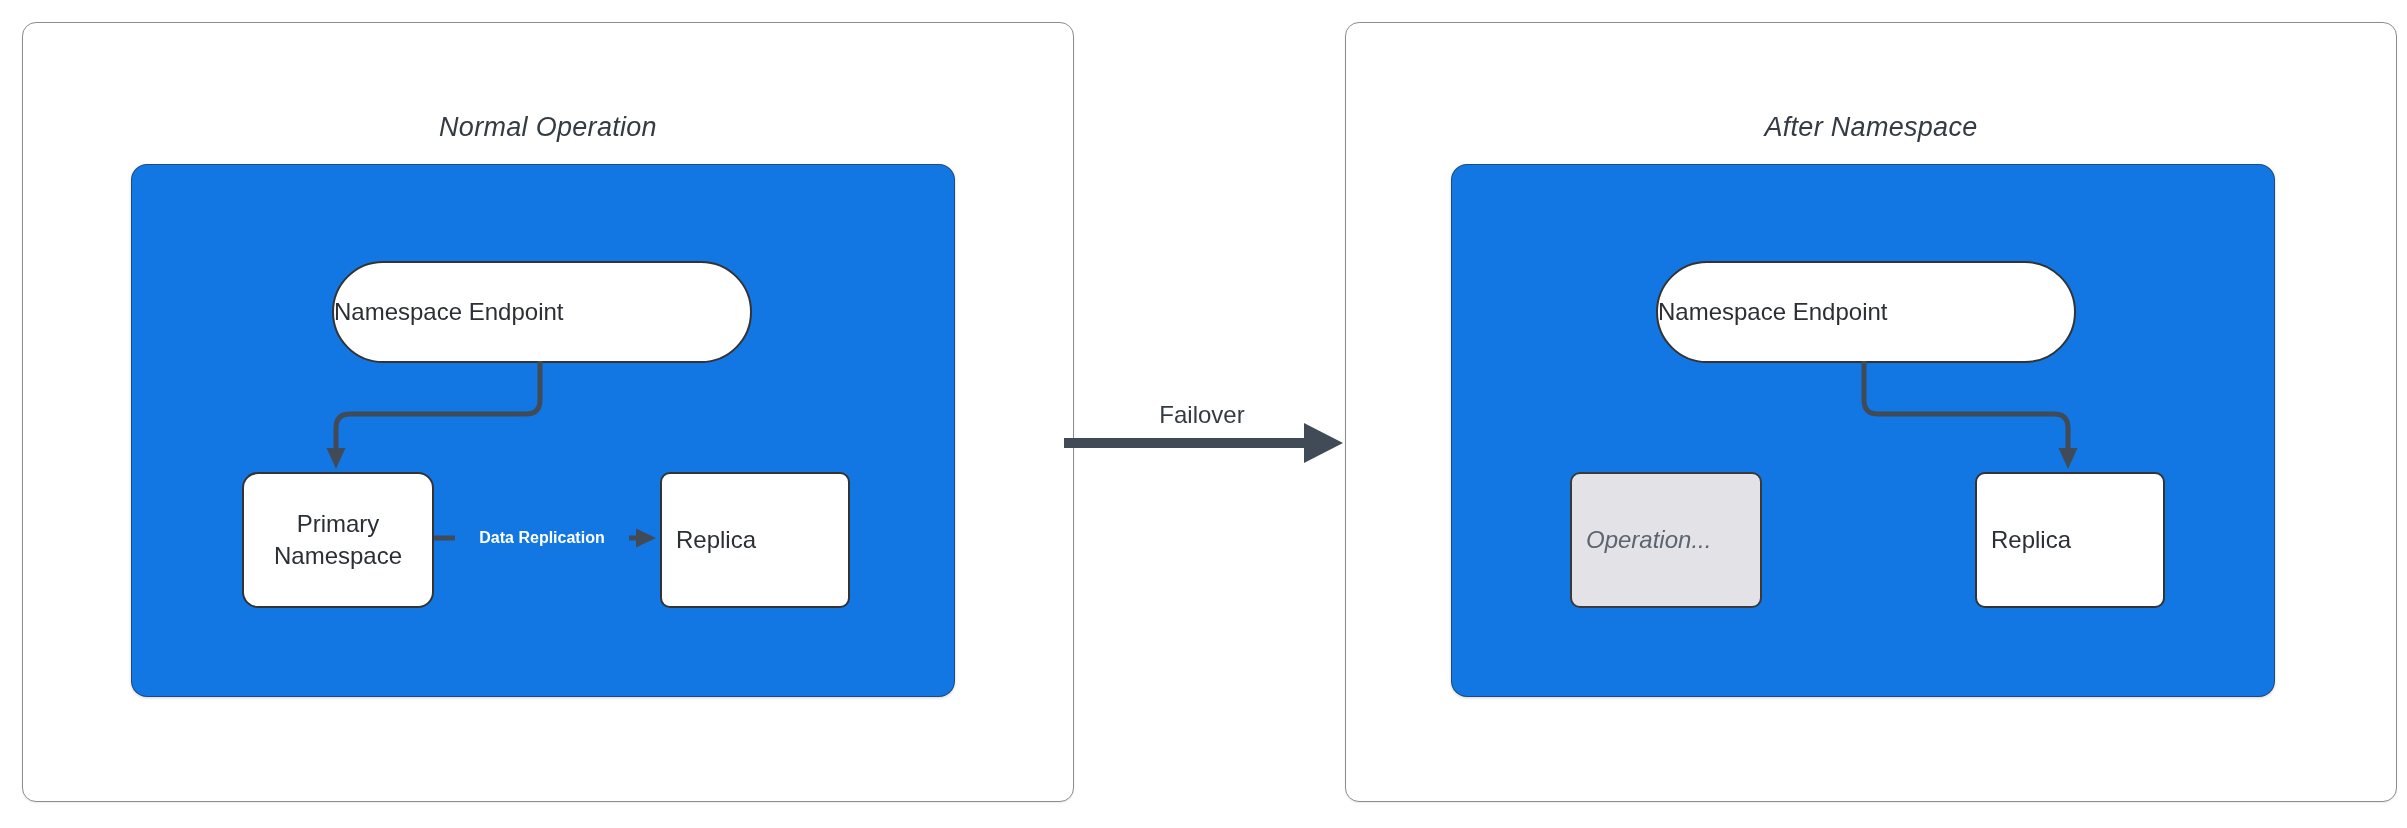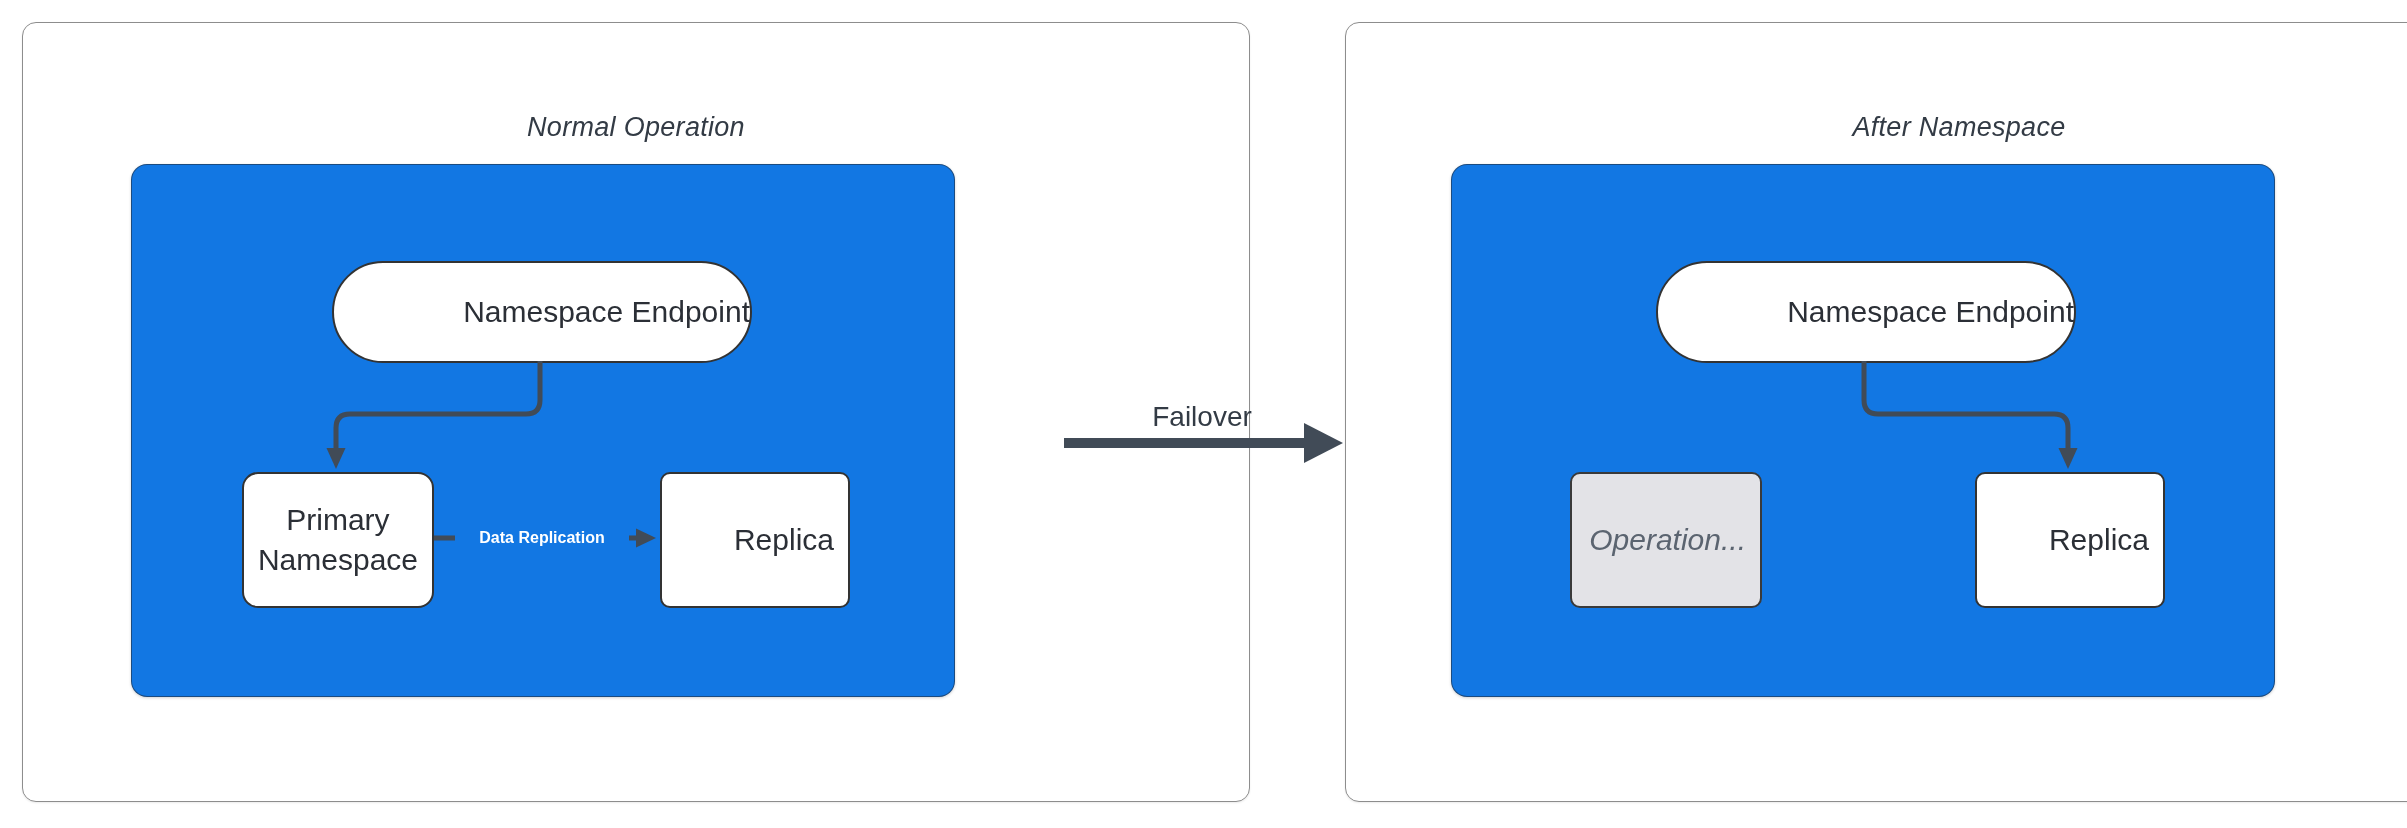--- a/index.html
+++ b/index.html
@@ -24,21 +24,21 @@
     position: relative;
     width: 2407px;
     height: 828px;
     background: var(--page-bg);
     overflow: hidden;
   }
 
   .panel {
     position: absolute;
     top: 22px;
-    width: 1228px;
+    width: 1052px;
     height: 780px;
     background: #ffffff;
     border: 1px solid var(--panel-border);
     border-radius: 14px;
     box-shadow: 0 1px 2px rgba(0,0,0,0.08);
   }
   .panel.left  { left: 22px; }
   .panel.right { left: 1345px; }
 
   .panel-title {
@@ -63,26 +63,26 @@
     border-radius: 16px;
     box-shadow: 0 1px 3px rgba(0,0,0,0.18);
   }
   .panel.left  .cluster { left: 108px; }
   .panel.right .cluster { left: 105px; }
 
   .node {
     position: absolute;
     display: flex;
     align-items: center;
-    justify-content: flex-end;
+    justify-content: flex-start;
     text-align: center;
     background: var(--node-fill);
     border: 2px solid var(--node-border);
     color: var(--node-text);
-    font-size: 30px;
+    font-size: 24px;
     line-height: 1.35;
     border-radius: 10px;
   }
   .node.stadium {
     width: 420px;
     height: 102px;
     top: 96px;
     border-radius: 51px;
   }
   .panel.left  .node.stadium { left: 200px; }
@@ -143,21 +143,21 @@
     z-index: 6;
     white-space: nowrap;
   }
 
   .transition-label {
     position: absolute;
     left: 1102px;
     top: 401px;
     width: 200px;
     text-align: center;
-    font-size: 28px;
+    font-size: 24px;
     color: var(--title-text);
     z-index: 6;
   }
 </style>
 </head>
 <body>
 
 <div class="stage">
 
   <div class="panel left">

